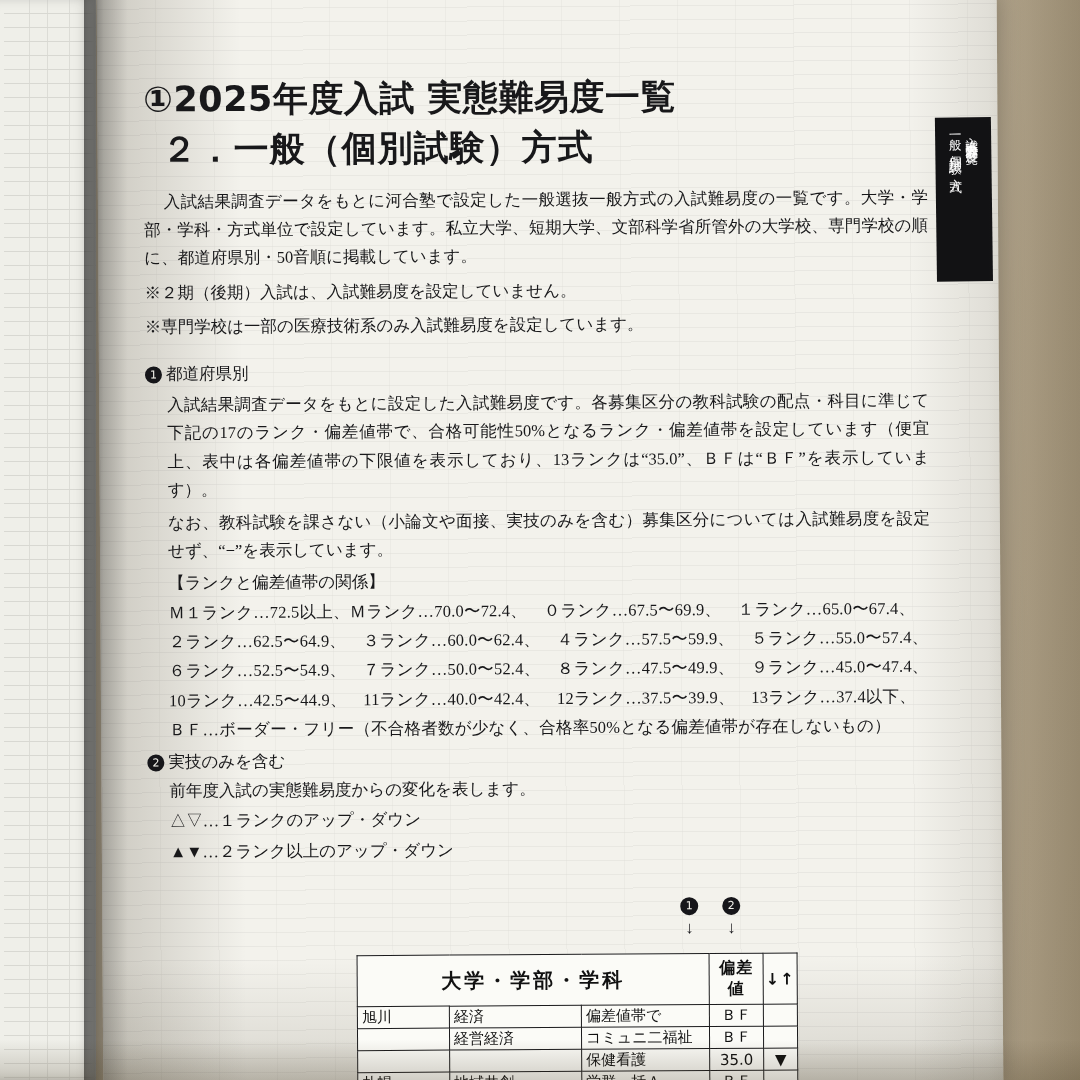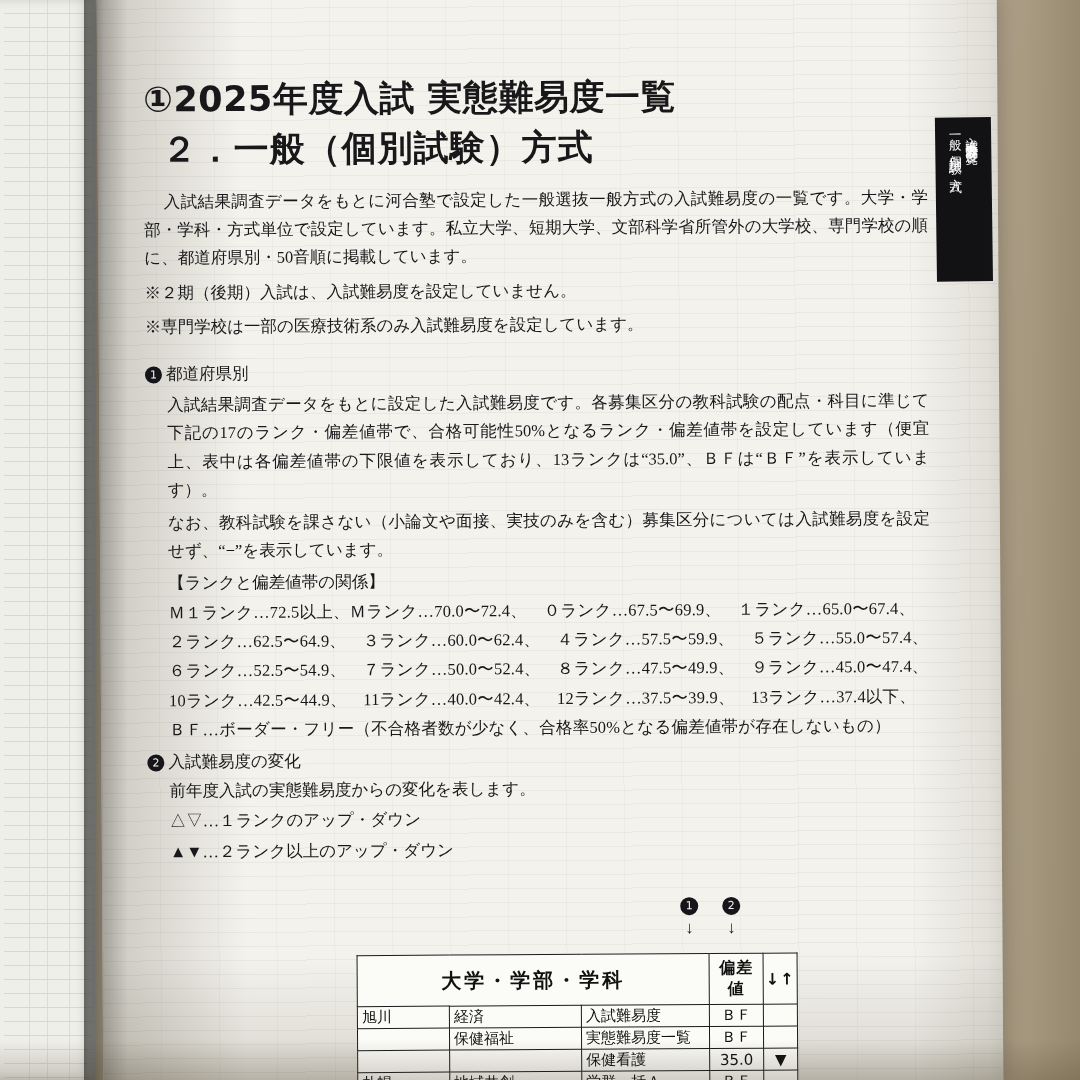--- a/index.html
+++ b/index.html
@@ -770,21 +770,21 @@
           <div class="rank-line">Ｍ１ランク…72.5以上、Ｍランク…70.0〜72.4、　０ランク…67.5〜69.9、　１ランク…65.0〜67.4、</div>
           <div class="rank-line">２ランク…62.5〜64.9、　３ランク…60.0〜62.4、　４ランク…57.5〜59.9、　５ランク…55.0〜57.4、</div>
           <div class="rank-line">６ランク…52.5〜54.9、　７ランク…50.0〜52.4、　８ランク…47.5〜49.9、　９ランク…45.0〜47.4、</div>
           <div class="rank-line">10ランク…42.5〜44.9、　11ランク…40.0〜42.4、　12ランク…37.5〜39.9、　13ランク…37.4以下、</div>
           <div class="rank-line">ＢＦ…ボーダー・フリー（不合格者数が少なく、合格率50%となる偏差値帯が存在しないもの）</div>
         </div>
       </div>
 
       <div class="sec" style="margin-top:4px">
         <div class="sec-head">
-          <span class="num-badge">2</span><span>入試難易度の変化</span>
+          <span class="num-badge">2</span><span>実技のみを含む</span>
         </div>
         <div class="body-indent">
           <p class="para" style="margin-top:2px">前年度入試の実態難易度からの変化を表します。</p>
           <p class="para" style="margin-top:2px">△▽…１ランクのアップ・ダウン</p>
           <p class="para" style="margin-top:2px">▲▼…２ランク以上のアップ・ダウン</p>
         </div>
       </div>
 
       <div class="markers">
         <div class="marker" style="left:530px; top:0;">
@@ -802,28 +802,28 @@
           <tr>
             <th class="head" colspan="3">大学・学部・学科</th>
             <th class="head-sm">偏差値</th>
             <th class="head-sm">↓↑</th>
           </tr>
         </thead>
         <tbody id="sample-body">
             <tr>
               <td class="c-univ">旭川</td>
               <td class="c-fac">経済</td>
-              <td class="c-dept">入試難易度</td>
+              <td class="c-dept">偏差値帯で</td>
               <td class="c-dev">ＢＦ</td>
               <td class="c-chg"></td>
             </tr>
             <tr>
               <td class="c-univ"></td>
-              <td class="c-fac">保健福祉</td>
-              <td class="c-dept">実態難易度一覧</td>
+              <td class="c-fac">経営経済</td>
+              <td class="c-dept">コミュニ二福祉</td>
               <td class="c-dev">ＢＦ</td>
               <td class="c-chg"></td>
             </tr>
             <tr>
               <td class="c-univ"></td>
               <td class="c-fac"></td>
               <td class="c-dept">保健看護</td>
               <td class="c-dev">35.0</td>
               <td class="c-chg">▼</td>
             </tr>

